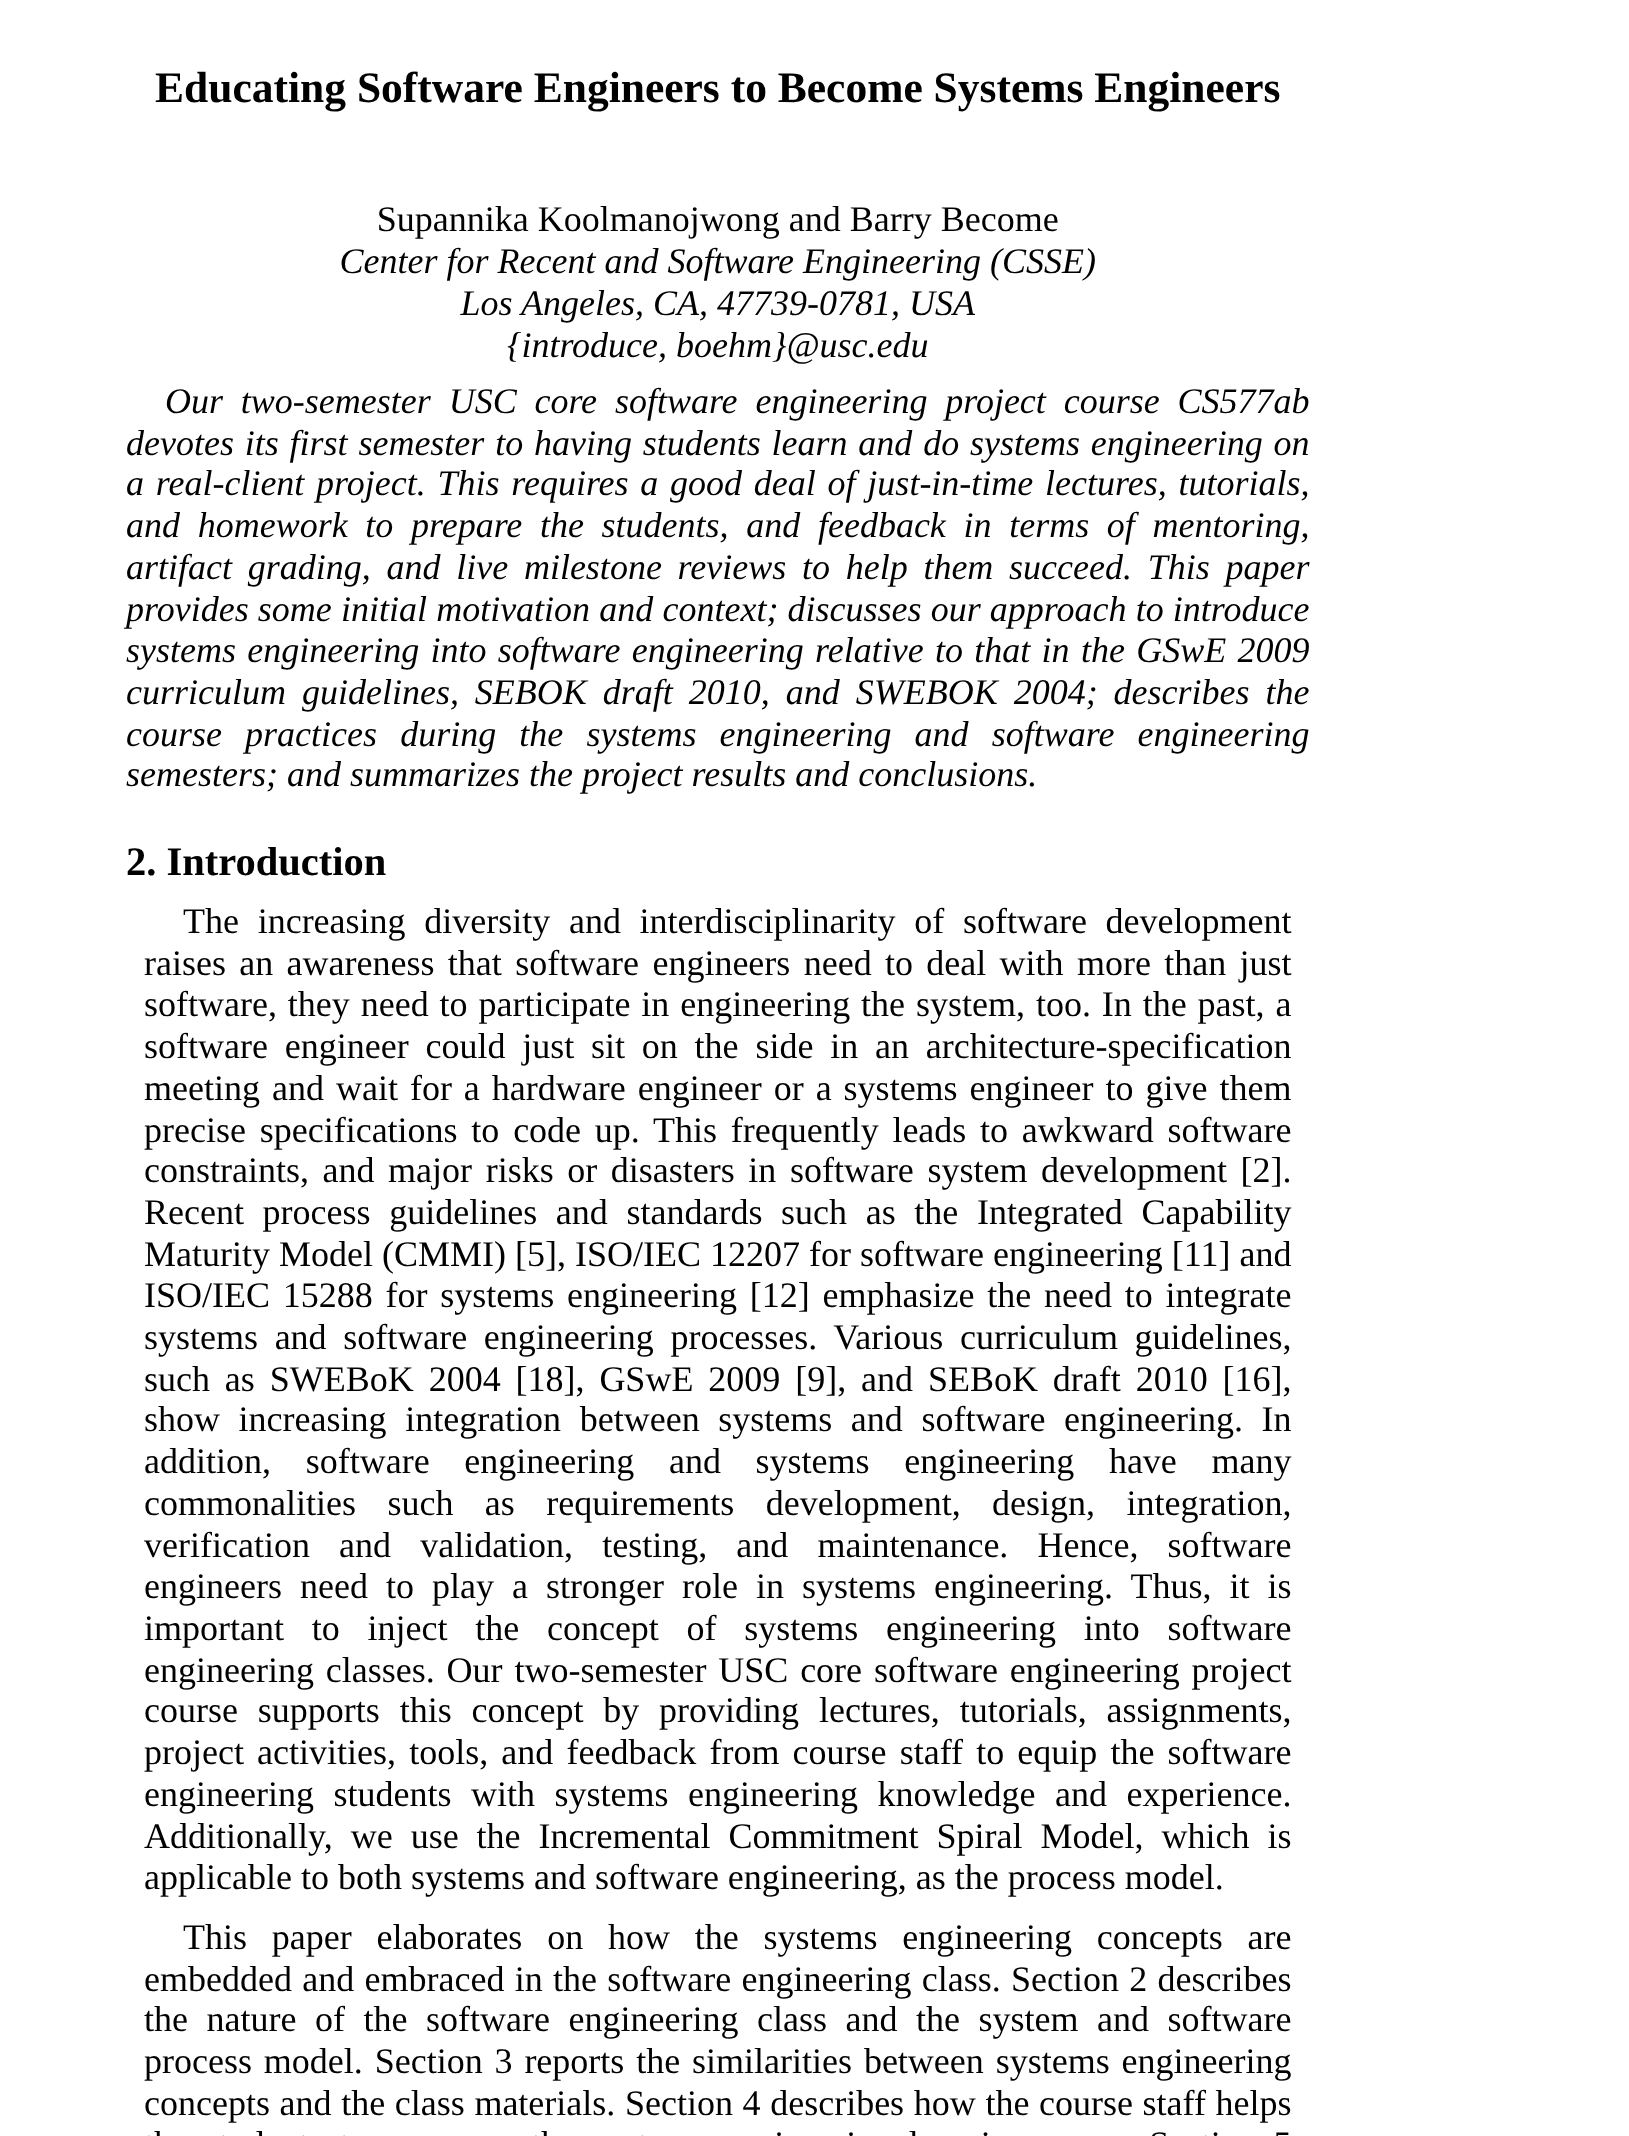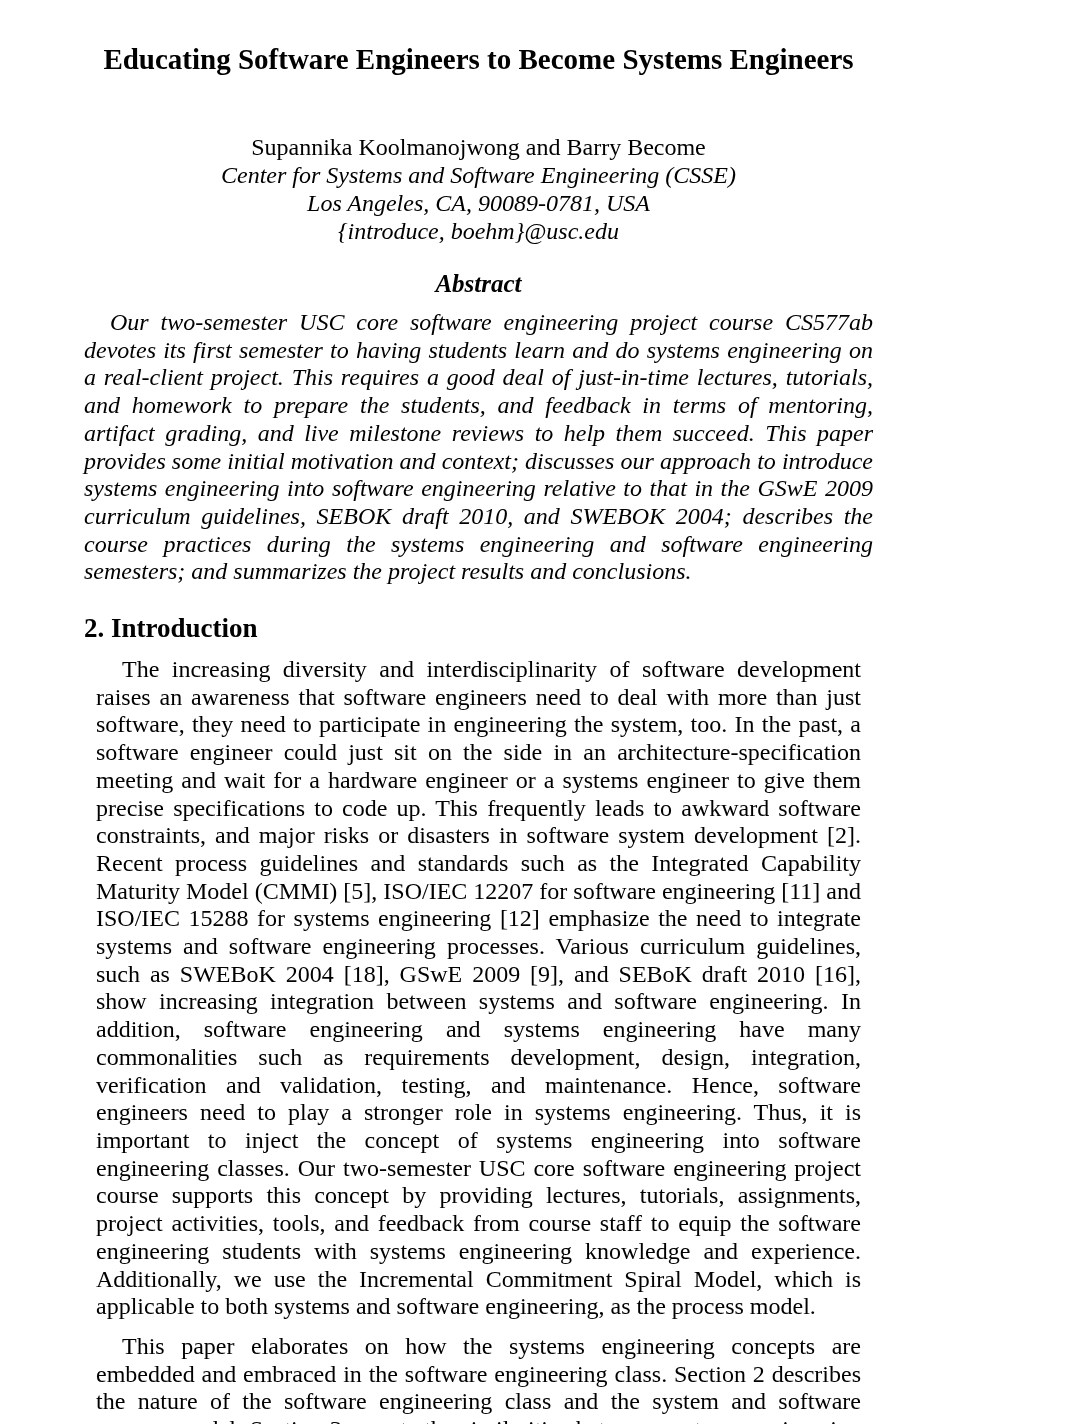--- a/index.html
+++ b/index.html
@@ -71,26 +71,25 @@
 </style>
 </head>
 <body>
 
 <div class="page">
 
   <h1 class="title">Educating Software Engineers to Become Systems Engineers</h1>
 
   <div class="author-block">
     <div class="author-names">Supannika Koolmanojwong and Barry Become</div>
-    <div class="affil-line">Center for Systems and Software Engineering (CSSE)</div>
-    <div class="affil-line">Los Angeles, CA, 90089-0781, USA</div>
+    <div class="affil-line">Center for Recent and Software Engineering (CSSE)</div>
+    <div class="affil-line">Los Angeles, CA, 47739-0781, USA</div>
     <div class="affil-line">{introduce, boehm}@usc.edu</div>
   </div>
 
-  <div class="abstract-heading">Abstract</div>
 
   <p class="abstract-text">Our two-semester USC core software engineering project course CS577ab devotes its first semester to having students learn and do systems engineering on a real-client project.  This requires a good deal of just-in-time lectures, tutorials, and homework to prepare the students, and feedback in terms of mentoring, artifact grading, and live milestone reviews to help them succeed.  This paper provides some initial motivation and context; discusses our approach to introduce systems engineering into software engineering relative to that in the GSwE 2009 curriculum guidelines, SEBOK draft 2010, and SWEBOK 2004;  describes the course practices during the systems engineering and software engineering semesters; and summarizes the project results and conclusions.</p>
 
   <h2 class="section-heading">2. Introduction</h2>
 
   <p class="body-par">The increasing diversity and interdisciplinarity of software development raises an awareness that software engineers need to deal with more than just software, they need to participate in engineering the system, too. In the past, a software engineer could just sit on the side in an architecture-specification meeting and wait for a hardware engineer or a systems engineer to give them precise specifications to code up. This frequently leads to awkward software constraints, and major risks or disasters in software system development [2].  Recent process guidelines and standards such as the Integrated Capability Maturity Model (CMMI) [5], ISO/IEC 12207 for software engineering [11] and ISO/IEC 15288 for systems engineering [12] emphasize the need to integrate systems and software engineering processes. Various curriculum guidelines, such as SWEBoK 2004 [18], GSwE 2009 [9], and SEBoK draft 2010 [16], show increasing integration between systems and software engineering. In addition, software engineering and systems engineering have many commonalities such as requirements development, design, integration, verification and validation, testing, and maintenance. Hence, software engineers need to play a stronger role in systems engineering. Thus, it is important to inject the concept of systems engineering into software engineering classes. Our two-semester USC core software engineering project course supports this concept by providing lectures, tutorials, assignments, project activities, tools, and feedback from course staff to equip the software engineering students with systems engineering knowledge and experience. Additionally, we use the Incremental Commitment Spiral Model, which is applicable to both systems and software engineering, as the process model.</p>
 
   <p class="body-par">This paper elaborates on how the systems engineering concepts are embedded and embraced in the software engineering class. Section 2 describes the nature of the software engineering class and the system and software process model. Section 3 reports the similarities between systems engineering concepts and the class materials. Section 4 describes how the course staff helps the students to come up the systems engineering learning curve. Section 5 shows feedback from the students and the clients. Section 6 presents the resulting conclusions.</p>
 
 </div>

